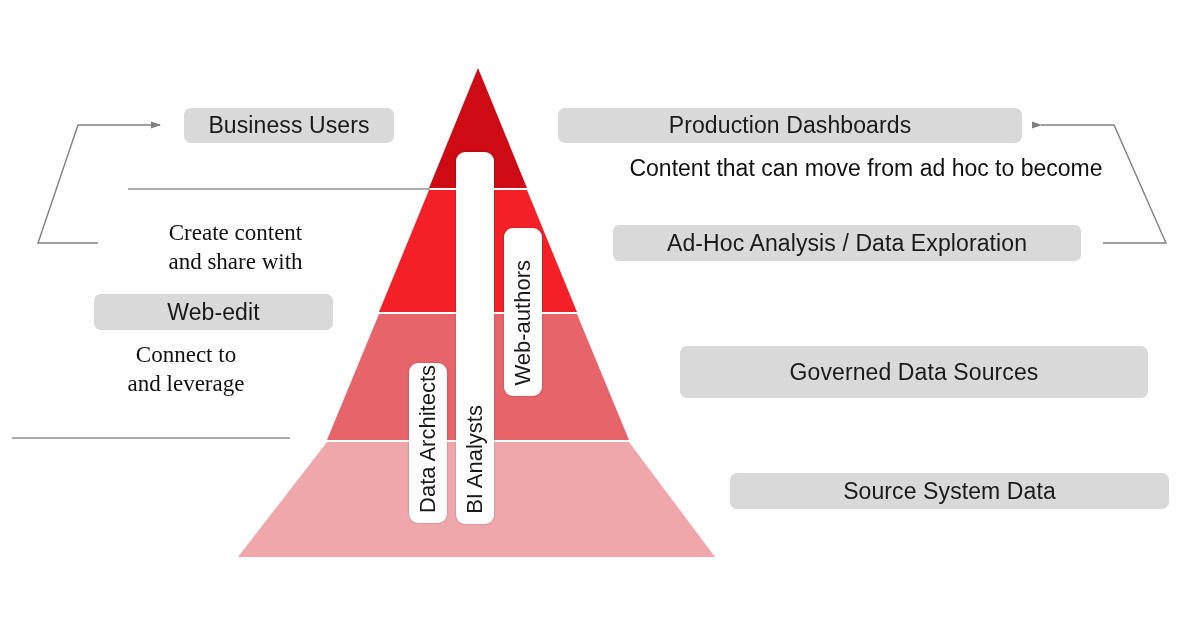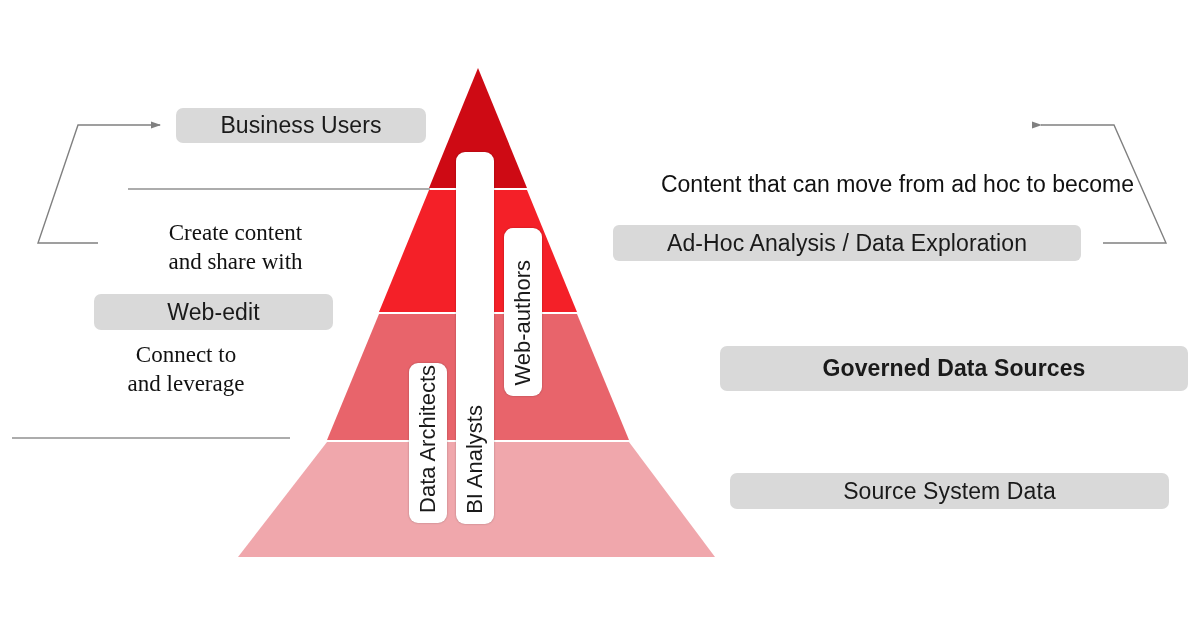--- a/index.html
+++ b/index.html
@@ -90,36 +90,37 @@
     </g>
 
     <line x1="128" y1="189" x2="430" y2="189" stroke="#909090" stroke-width="1.4"></line>
     <line x1="12" y1="438" x2="290" y2="438" stroke="#909090" stroke-width="1.4"></line>
 
     <path d="M98,243 L38,243 L78,125 L160,125" fill="none" stroke="#808080" stroke-width="1.4" marker-end="url(#arrowL)"></path>
 
     <path d="M1103,243 L1166,243 L1114,125 L1041,125" fill="none" stroke="#808080" stroke-width="1.4" marker-end="url(#arrowR)"></path>
   </svg>
 
-  <div class="pill" style="left:176px;top:108px;width:250px;height:35px;">Business Users</div>
+  <div class="pill" style="left:184px;top:108px;width:210px;height:35px;">Business Users</div>
 
   <div class="plain left" style="left:98px;top:218px;width:275px;">Create content
 and share with</div>
 
   <div class="pill" style="left:94px;top:294px;width:239px;height:36px;">Web-edit</div>
 
   <div class="plain left" style="left:70px;top:340px;width:232px;">Connect to
 and leverage</div>
 
+  <div class="pill" style="left:558px;top:108px;width:464px;height:35px;">Production Dashboards</div>
 
-  <div class="plain" style="left:608px;top:170px;width:516px;text-align:right;margin-left:10px;">Content that can move from ad hoc to become</div>
+  <div class="plain" style="left:608px;top:154px;width:516px;text-align:center;">Content that can move from ad hoc to become</div>
 
   <div class="pill" style="left:613px;top:225px;width:468px;height:36px;border-radius:6px;">Ad-Hoc Analysis / Data Exploration</div>
 
-  <div class="pill" style="left:720px;top:346px;width:468px;height:45px;font-weight:bold;">Governed Data Sources</div>
+  <div class="pill" style="left:680px;top:346px;width:468px;height:52px;">Governed Data Sources</div>
 
   <div class="pill" style="left:730px;top:473px;width:439px;height:36px;">Source System Data</div>
 
   <div class="vtab" style="left:409px;top:363px;width:38px;height:160px;">
     <span>Data Architects</span>
   </div>
 
   <div class="vtab" style="left:456px;top:152px;width:38px;height:372px;">
     <span>BI Analysts</span>
   </div>

